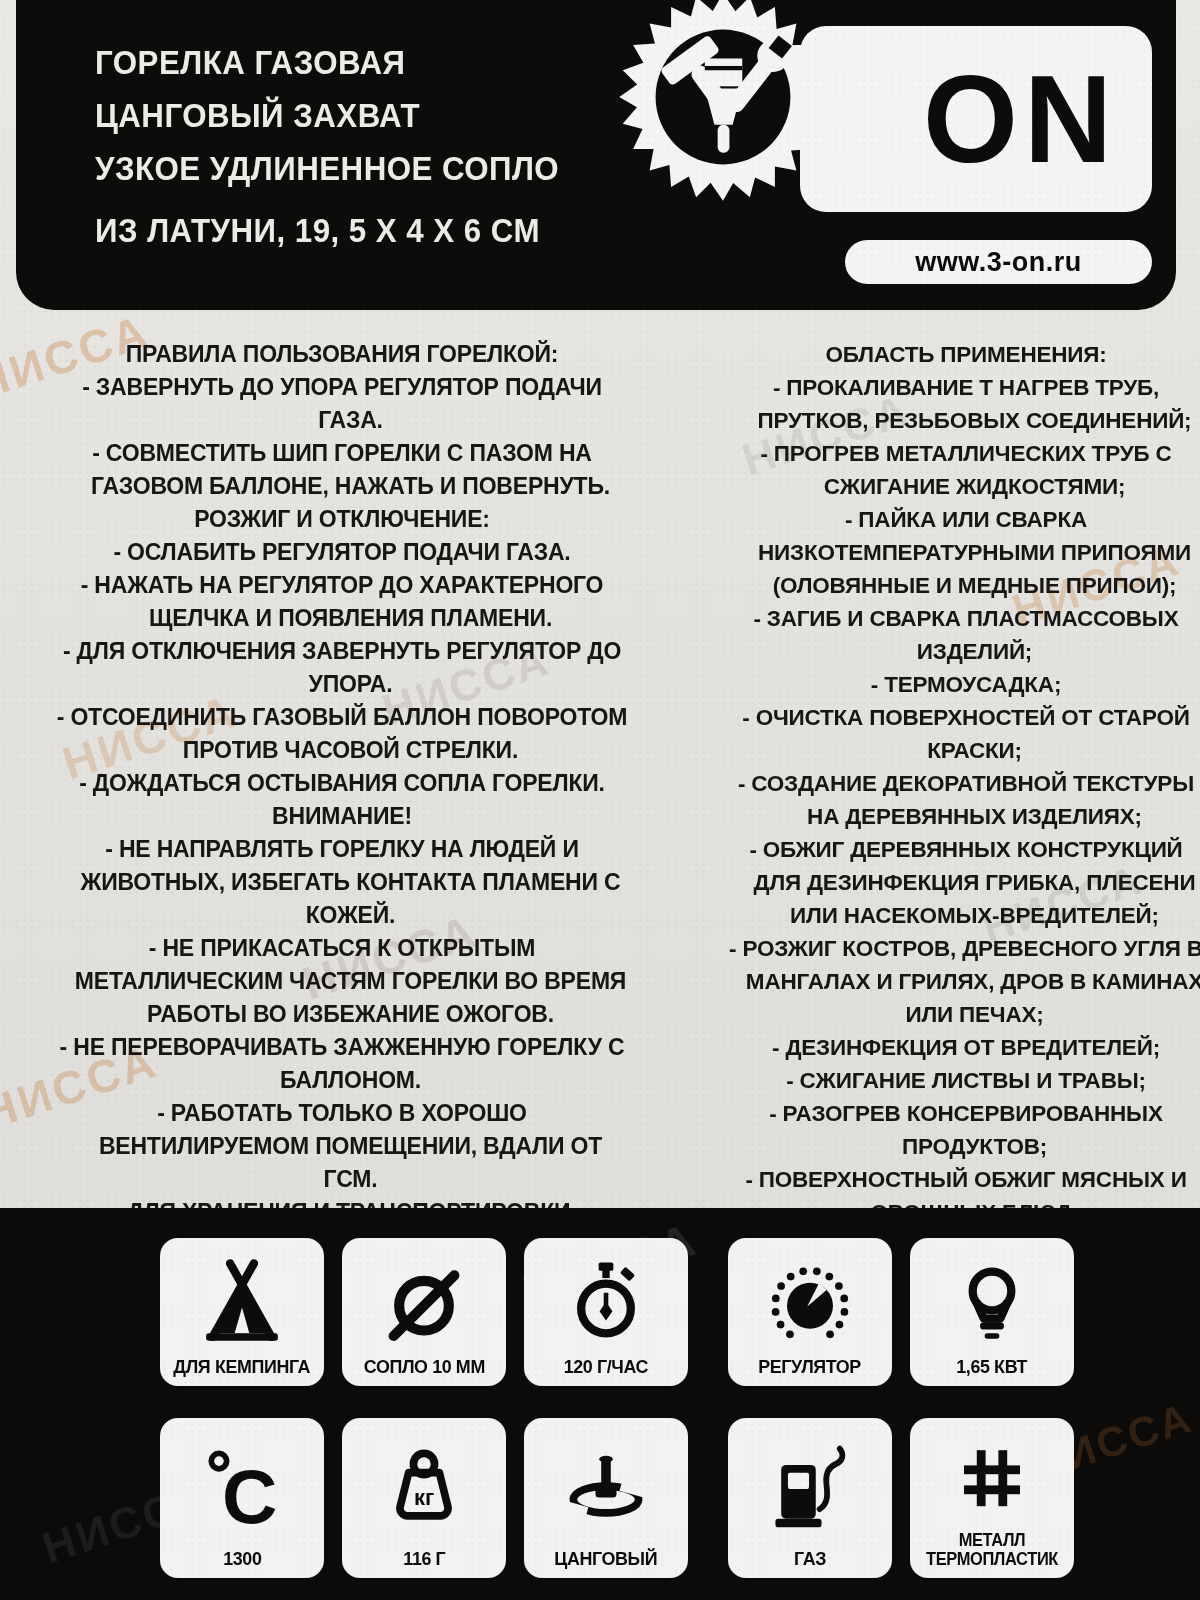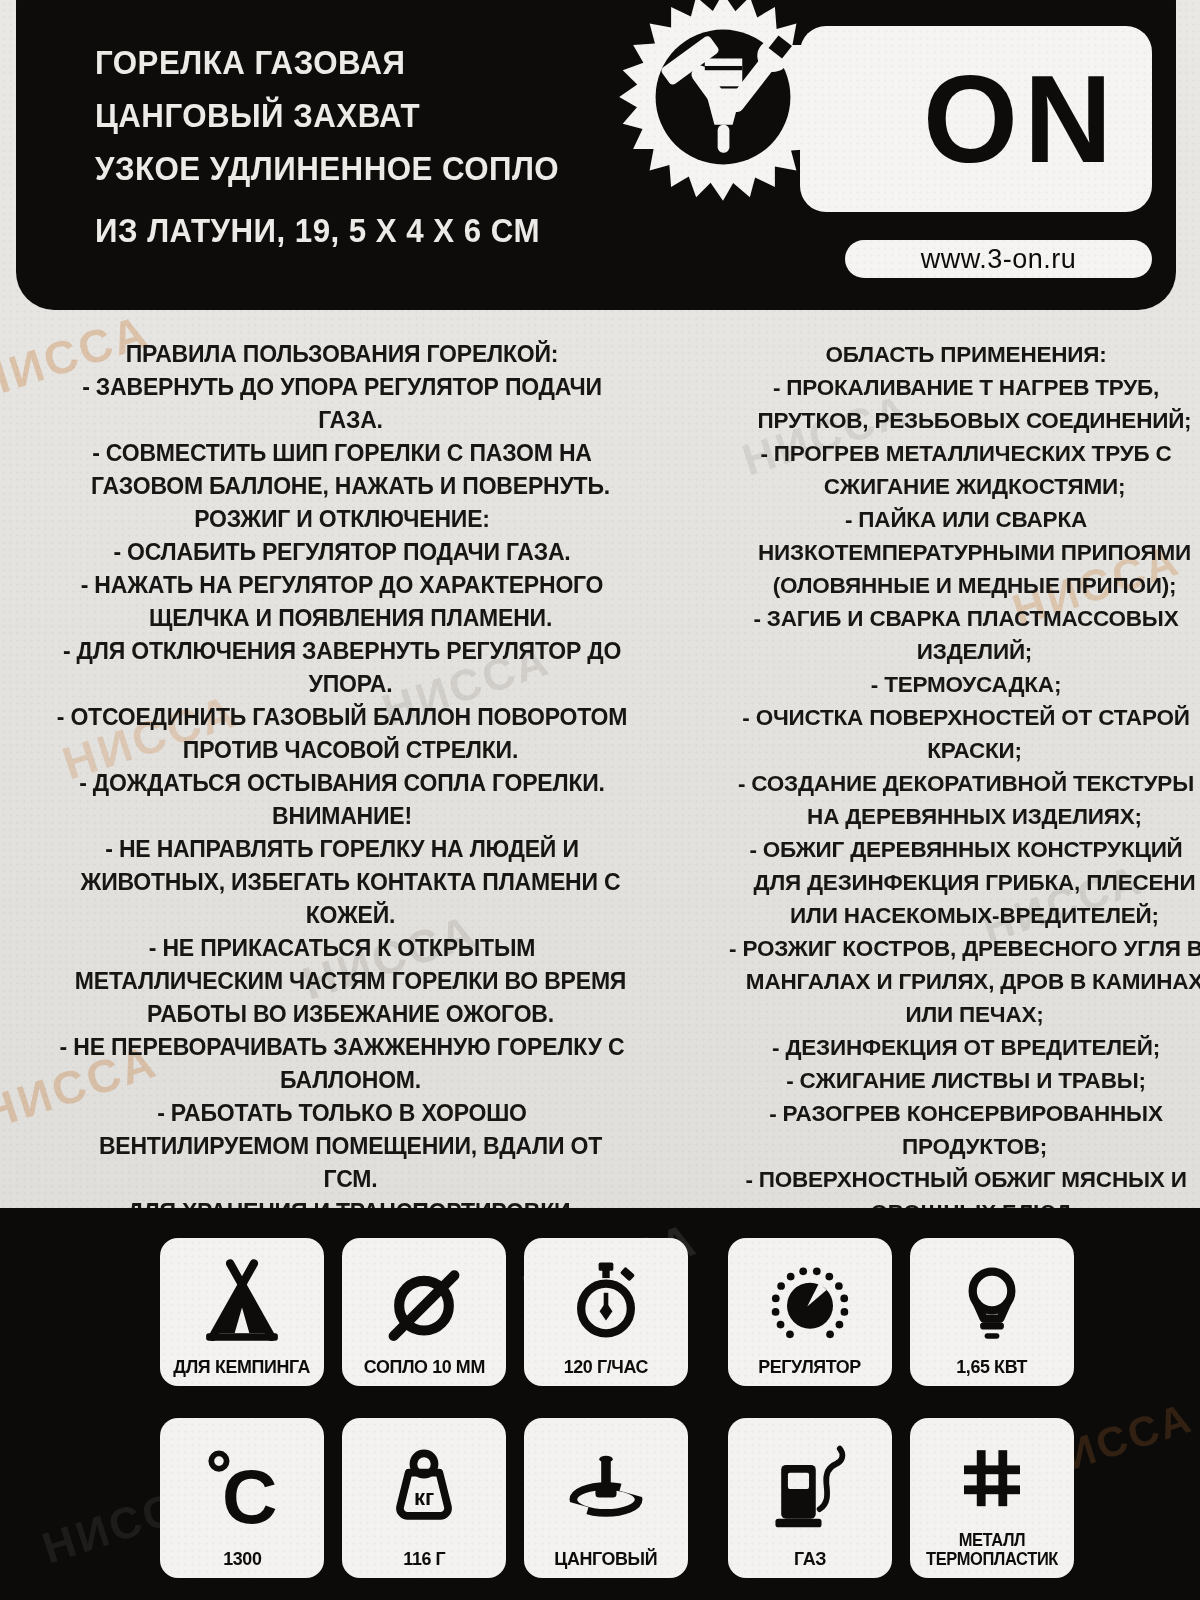--- a/index.html
+++ b/index.html
@@ -13,23 +13,23 @@
   .header{position:absolute;left:16px;top:-36px;width:1160px;height:346px;
           background:#0d0c0a;border-radius:38px;}
   .title{position:absolute;left:95px;top:36px;color:#edebe7;font-size:34px;font-weight:bold;
          line-height:53px;letter-spacing:.5px;transform:scaleX(.92);transform-origin:left top;
          white-space:nowrap;}
   .title .t4{margin-top:9px;}
   .onbox{position:absolute;left:800px;top:26px;width:352px;height:186px;background:#f5f4f2;
          border-radius:26px;display:flex;align-items:center;justify-content:flex-end;}
   .onbox .on{font-size:122px;font-weight:bold;color:#0d0c0a;letter-spacing:6px;
          padding-right:34px;transform:scaleY(1.02);}
-  .webpill{position:absolute;left:845px;top:240px;width:307px;height:38px;background:#f5f4f2;
+  .webpill{position:absolute;left:845px;top:240px;width:307px;height:44px;background:#f5f4f2;
          border-radius:23px;display:flex;align-items:center;justify-content:center;
-         font-size:27px;font-weight:normal;color:#0d0c0a;letter-spacing:.5px;}
+         font-size:27px;font-weight:bold;color:#0d0c0a;letter-spacing:.5px;}
   .blade{position:absolute;left:616px;top:-10px;width:214px;height:214px;}
   
   .col{position:absolute;color:#171614;font-weight:bold;text-align:center;}
   .col-left{left:56px;top:338px;width:572px;font-size:23px;line-height:33px;letter-spacing:-.2px;}
   .col-right{left:690px;top:338px;width:484px;font-size:22.5px;line-height:33px;letter-spacing:-.2px;margin-left:34px;}
   .col .heading{}
   .col .li{padding-left:17px;text-indent:-17px;}
   
   .bottom{position:absolute;left:0;top:1208px;width:1200px;height:392px;background:#0c0b0a;}
   .badge-row{position:absolute;display:flex;gap:18px;}

